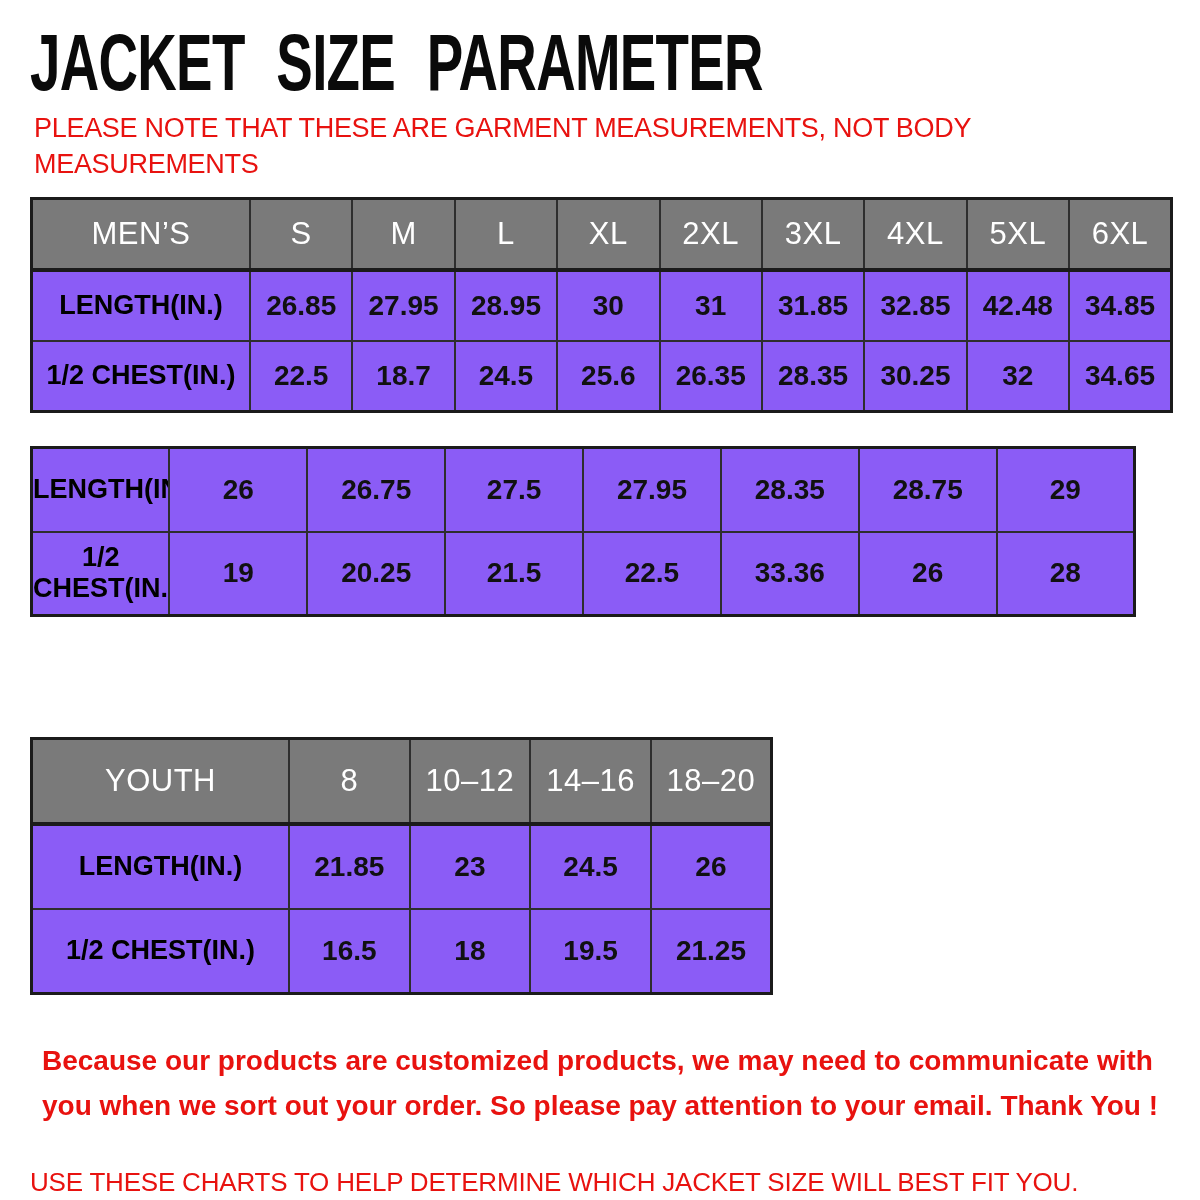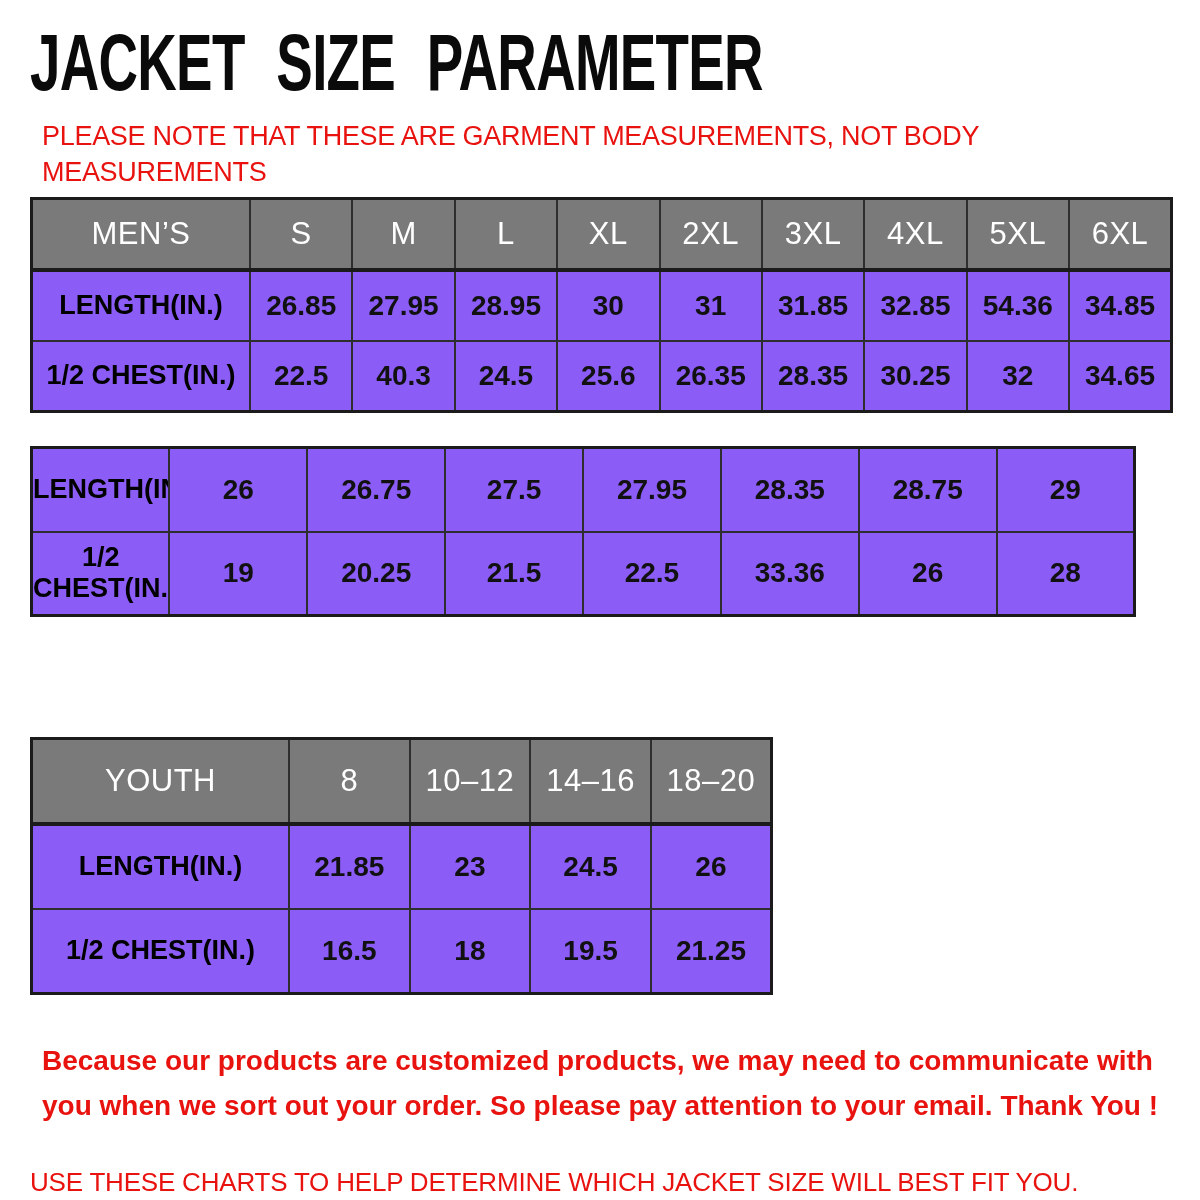--- a/index.html
+++ b/index.html
@@ -7,21 +7,21 @@
     position:relative;width:1200px;height:1200px;background:#ffffff;
     font-family:"Liberation Sans",sans-serif;overflow:hidden;
   }
   .title{
     position:absolute;left:30px;top:22px;margin:0;
     font-size:76px;line-height:1;font-weight:700;color:#0a0a0a;
     white-space:nowrap;letter-spacing:-1px;word-spacing:24px;
     transform:scale(0.72,1.06);transform-origin:left top;
   }
   .note{
-    position:absolute;left:30px;top:106px;width:950px;margin:12px;
+    position:absolute;left:30px;top:106px;width:950px;margin:4px;
     font-size:27px;line-height:36px;font-weight:400;
     color:var(--red,#e8120f);letter-spacing:-0.3px;
   }
   .size-table{
     position:absolute;border-collapse:collapse;table-layout:fixed;
     background:#8b5cf6;border:3px solid var(--border-heavy,#1b1b1b);
   }
   .size-table th,.size-table td{
     border:2px solid var(--border,#2e2e2e);
     padding:0;text-align:center;vertical-align:middle;overflow:hidden;
@@ -79,27 +79,27 @@
           </tr>
           <tr>
             <td class="lbl">LENGTH(IN.)</td>
             <td class="val">26.85</td>
             <td class="val">27.95</td>
             <td class="val">28.95</td>
             <td class="val">30</td>
             <td class="val">31</td>
             <td class="val">31.85</td>
             <td class="val">32.85</td>
-            <td class="val">54.36</td>
+            <td class="val">42.48</td>
             <td class="val">34.85</td>
           </tr>
           <tr>
             <td class="lbl">1/2 CHEST(IN.)</td>
             <td class="val">22.5</td>
-            <td class="val">40.3</td>
+            <td class="val">18.7</td>
             <td class="val">24.5</td>
             <td class="val">25.6</td>
             <td class="val">26.35</td>
             <td class="val">28.35</td>
             <td class="val">30.25</td>
             <td class="val">32</td>
             <td class="val">34.65</td>
           </tr>
         </tbody>
       </table>

